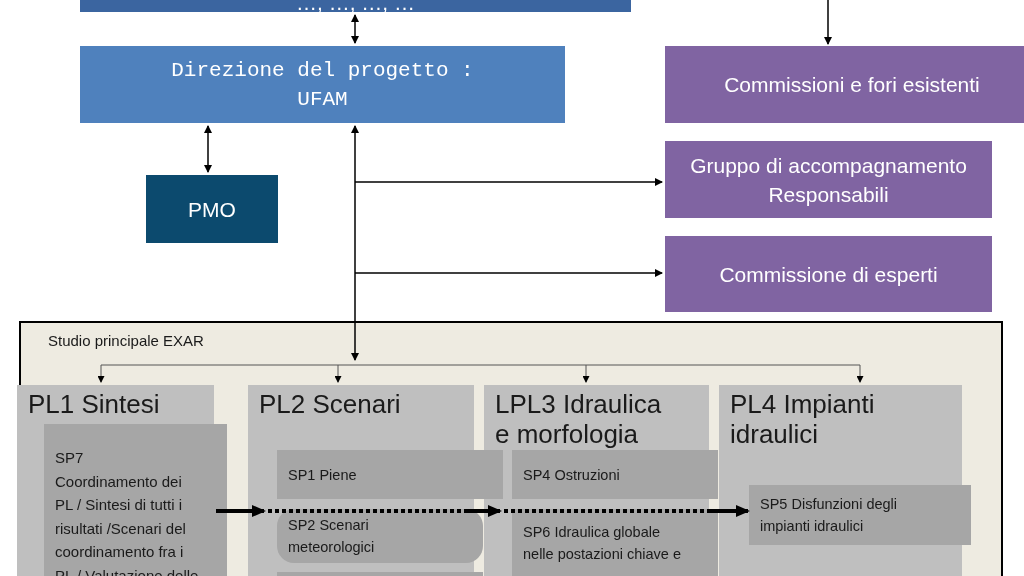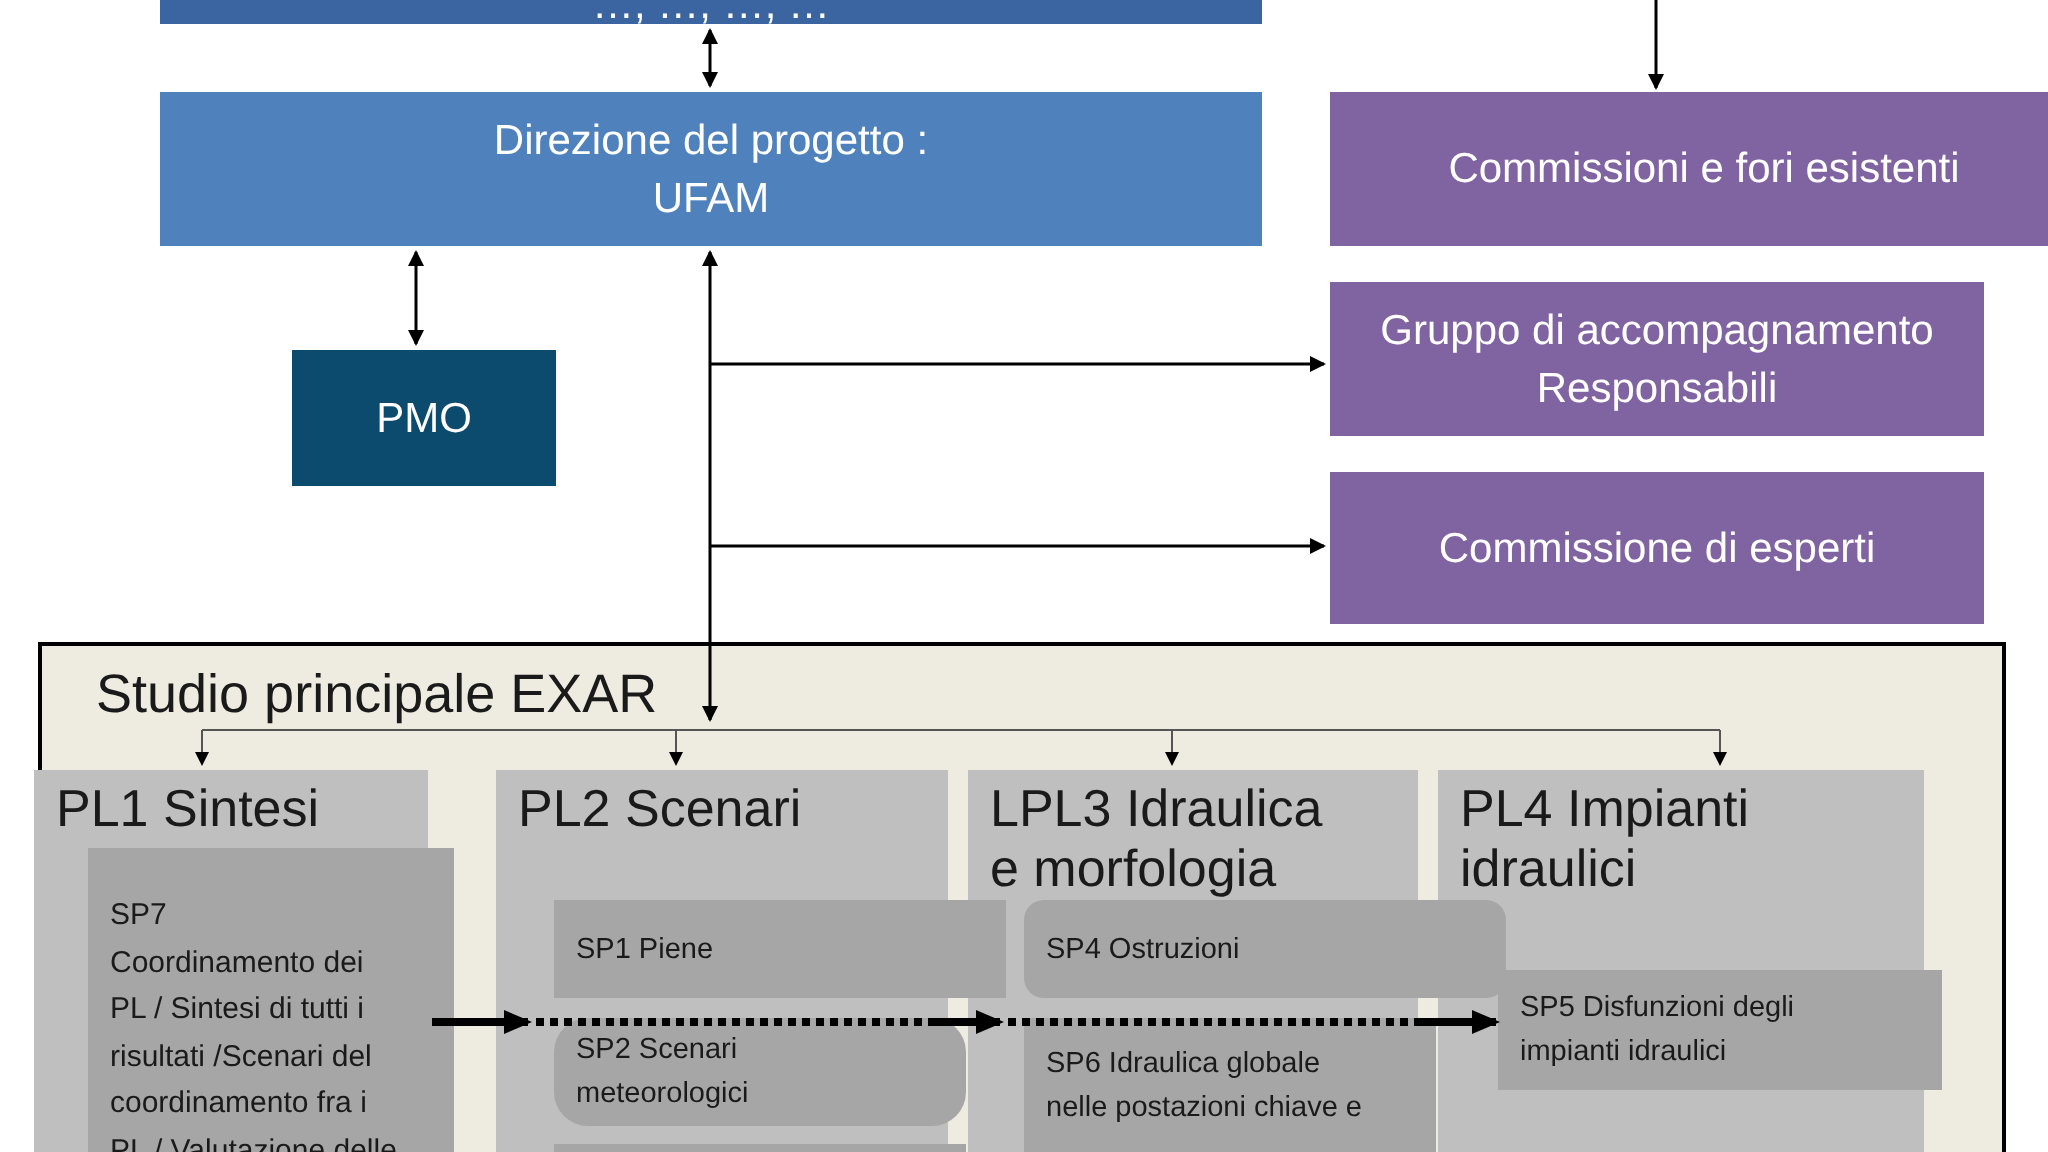--- a/index.html
+++ b/index.html
@@ -8,45 +8,45 @@
     background: #ffffff;
     font-family: "Liberation Sans", "DejaVu Sans", sans-serif;
   }
   .box { position: absolute; box-sizing: border-box; display: flex; align-items: center; justify-content: center; text-align: center; color: #ffffff; }
   .dark-blue { background: #3b65a0; }
   .blue { background: #4f81bd; }
   .light-blue { background: #0c4a6e; }
   .purple { background: #8064a2; }
   .box .t { font-size: 21px; line-height: 29px; }
   #top-bar { left: 80px; top: -20px; width: 551px; height: 32px; }
-  #direction { left: 80px; top: 46px; width: 551px; height: 77px; flex-direction: column; }
+  #direction { left: 80px; top: 46px; width: 485px; height: 77px; flex-direction: column; font-family: Liberation Mono, monospace; }
   #pmo { left: 146px; top: 175px; width: 132px; height: 68px; }
   #comm1 { left: 665px; top: 46px; width: 374px; height: 77px; }
   #comm2 { left: 665px; top: 141px; width: 327px; height: 77px; flex-direction: column; }
   #comm3 { left: 665px; top: 236px; width: 327px; height: 76px; }
 
   #study {
     position: absolute; left: 19px; top: 321px; width: 984px; height: 280px;
     box-sizing: border-box; border: 2px solid #000000; background: #eeebe1;
   }
-  #study-title { position: absolute; left: 27px; top: 9px; font-size: 27px; color: #1a1a1a; }
+  #study-title { position: absolute; left: 27px; top: 9px; font-size: 15px; color: #1a1a1a; }
 
   .pl { position: absolute; top: 64px; height: 230px; background: #bfbfbf; box-sizing: border-box; }
   .pl-title { position: absolute; left: 11px; top: 4px; font-size: 26px; line-height: 30px; color: #1a1a1a; }
   #pl1 { left: 17px; width: 197px; }
   #pl2 { left: 248px; width: 226px; }
   #pl3 { left: 484px; width: 225px; }
   #pl4 { left: 719px; width: 243px; }
 
   .sp { position: absolute; background: #a6a6a6; box-sizing: border-box; color: #1a1a1a; font-size: 14.5px; line-height: 22px; padding: 0 11px; display: flex; align-items: center; }
   #sp7 { left: 25px; top: 103px; width: 183px; height: 200px; align-items: flex-start; padding-top: 22px; line-height: 23.5px; font-size: 15px; }
   #sp1 { left: 258px; top: 129px; width: 226px; height: 49px; }
   #sp2 { left: 258px; top: 188px; width: 206px; height: 54px; }
   #sp3 { left: 258px; top: 251px; width: 206px; height: 40px; }
-  #sp4 { left: 492px; top: 129px; width: 241px; height: 49px; border-radius: 10px; }
+  #sp4 { left: 492px; top: 129px; width: 206px; height: 49px; }
   #sp6 { left: 492px; top: 188px; width: 206px; height: 80px; align-items: flex-start; padding-top: 12px; }
   #sp5 { left: 728px; top: 163px; width: 222px; height: 60px; }
 
   svg#connectors { position: absolute; left: 0; top: 0; width: 1024px; height: 576px; pointer-events: none; }
 </style>
 </head>
 <body>
 
 <div class="box dark-blue" id="top-bar">
   <span class="t" style="position:relative;top:6px;">…, …, …, …</span>

